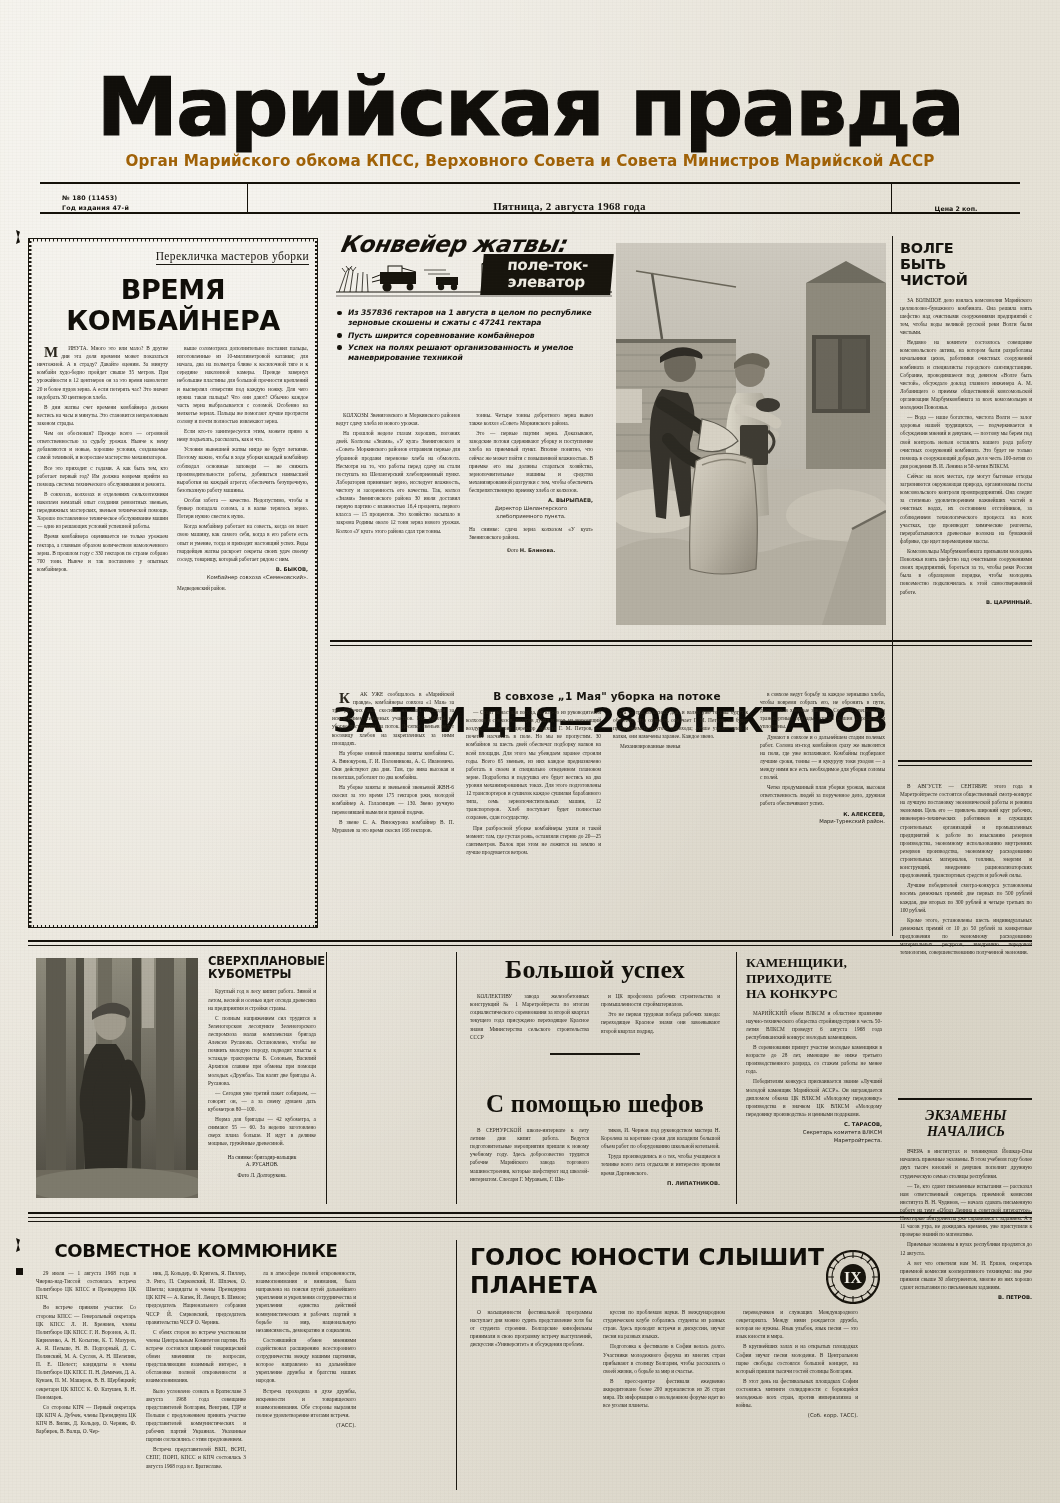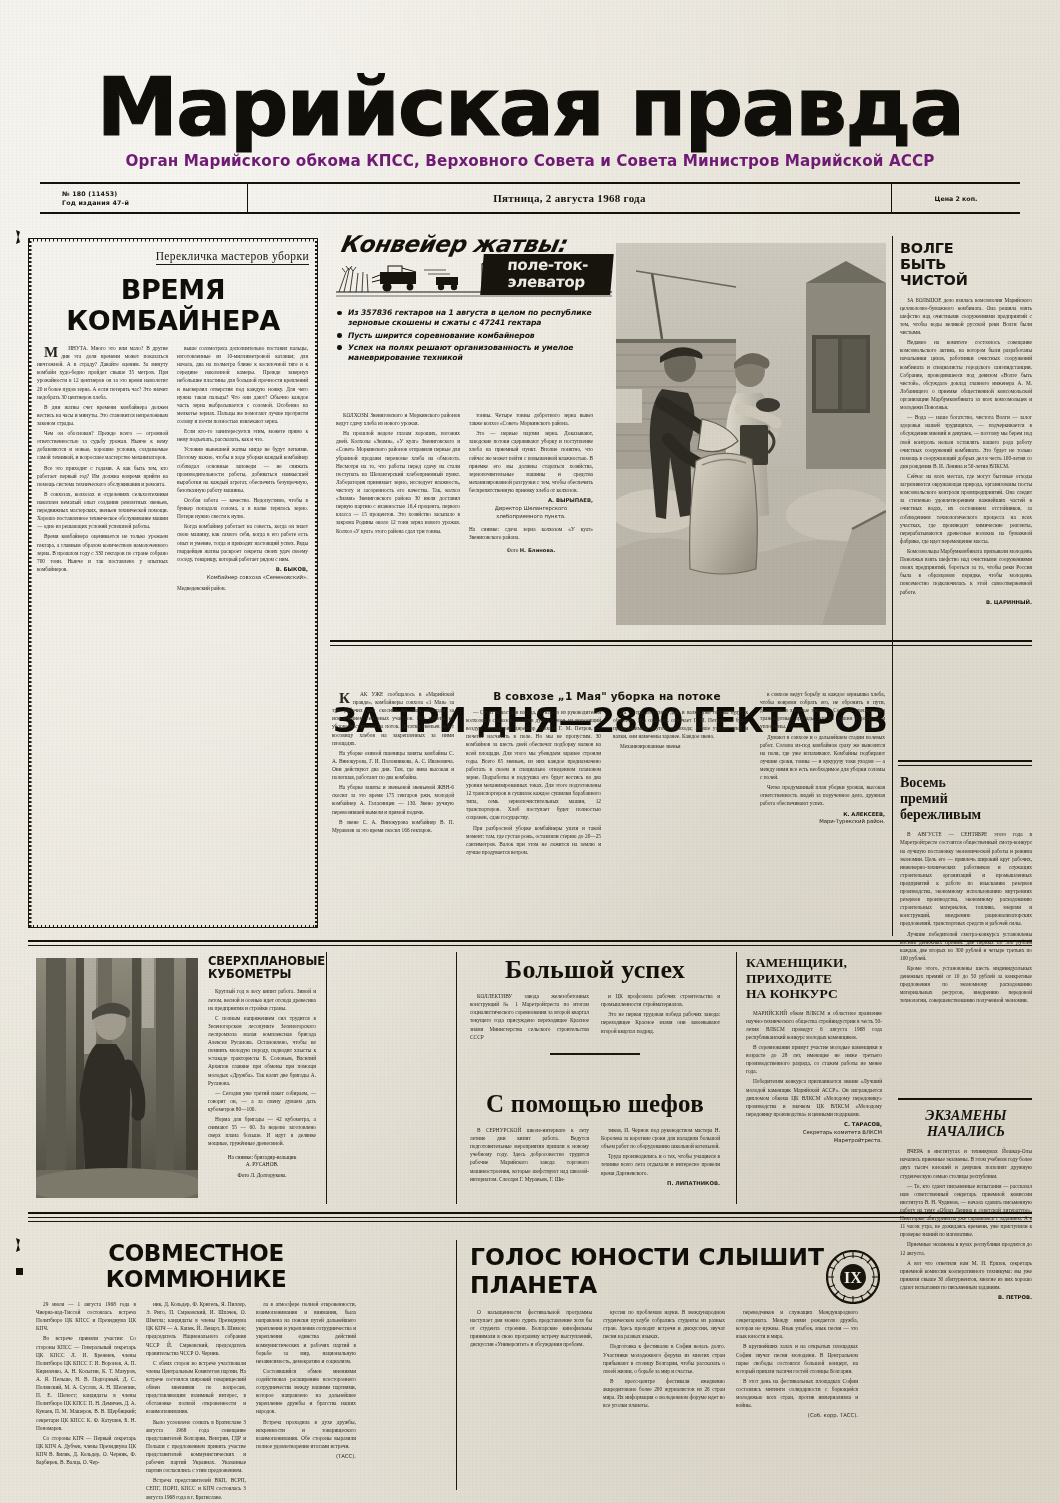--- a/index.html
+++ b/index.html
@@ -48,35 +48,35 @@
     letter-spacing:-1.5px;
     color:#100e0a;
     -webkit-text-stroke:1.2px #100e0a;
     transform:scaleX(1.02);
   }
   .subtitle{
     position:absolute;left:0;right:0;top:152px;
     text-align:center;
     font-family:"DejaVu Sans","Liberation Sans",sans-serif;
     font-weight:700;font-size:15.2px;letter-spacing:.1px;
-    color:#701a75;
+    color:#a16207;
   }
   .masthead-rule{
     position:absolute;left:40px;right:40px;top:182px;
     border-top:2px solid #141109;
   }
   .masthead-rule2{
     position:absolute;left:40px;right:40px;top:212px;
     border-top:2.5px solid #141109;
   }
   .issuebar{
     position:absolute;left:40px;right:40px;top:184px;height:28px;
     display:flex;align-items:center;
   }
-  .issuebar .cell{display:flex;flex-direction:column;justify-content:center;height:100%;}
+  .issuebar .cell{display:flex;flex-direction:column;justify-content:flex-end;height:100%;}
   .issuebar .left{width:185px;padding-left:22px;border-right:1.6px solid #141109;}
   .issuebar .mid{flex:1;text-align:center;border-right:1.6px solid #141109;}
   .issuebar .right{width:128px;text-align:center;}
   .issuebar .num,.issuebar .year{
     font-family:"DejaVu Sans","Liberation Sans",sans-serif;
     font-weight:700;font-size:6.3px;letter-spacing:.2px;line-height:1.5;
   }
   .issuebar .date{
     font-family:"Liberation Serif",serif;font-weight:700;font-size:11px;letter-spacing:.3px;
   }
@@ -482,25 +482,20 @@
       <p>— Вода — наше богатство, чистота Волги — залог здоровья нашей трудящихся, — подчеркивается в обсуждении мнений и девушек, — поэтому мы берем под свой контроль нельзя оставлять нашего рода работу очистных сооружений комбината. Это будет не только помощь в сооружающий добрых дел в честь 100-летия со дня рождения В. И. Ленина и 50-летия ВЛКСМ.</p>
       <p>Сейчас на всех местах, где могут бытовые отходы загрязняются окружающая природа, организованы посты комсомольского контроля промпредприятий. Она следит за степенью удовлетворением важнейших частей в очистных водах, их состоянием отстойников, за соблюдением технологического процесса на всех участках, где производят химические реагенты, перерабатываются древесные волокна на бумажной фабрике, где идет перемещение массы.</p>
       <p>Комсомольцы Марбумкомбината призывали молодежь Поволжья взять шефство над очистными сооружениями своих предприятий, бороться за то, чтобы реки Россия была в образцовом порядке, чтобы молодежь повсеместно подключилась к этой самоотверженной работе.</p>
     </div>
     <div class="sig">В. ЦАРИННЫЙ.</div>
   </div>
 
   <div class="rule-thick" style="left:898px;right:28px;top:760px;"></div>
   <div class="rule-h" style="left:898px;right:28px;top:765px;"></div>
   <div style="position:absolute;left:900px;top:775px;width:132px;">
-    <h2 class="hl-serif-sm" style="font-size:14px;">
-      <span>Восемь</span><br>
-      <span>премий</span><br>
-      <span>бережливым</span>
-    </h2>
     <div class="body-txt" style="margin-top:7px;">
       <p>В АВГУСТЕ — СЕНТЯБРЕ этого года в Маретройтресте состоится общественный смотр-конкурс на лучшую постановку экономической работы и режима экономии. Цель его — привлечь широкий круг рабочих, инженерно-технических работников и служащих строительных организаций и промышленных предприятий к работе по изысканию резервов производства, экономному использованию внутренних резервов производства, экономному расходованию строительных материалов, топлива, энергии и конструкций, внедрению рационализаторских предложений, транспортных средств и рабочей силы.</p>
       <p>Лучшие победителей смотра-конкурса установлены восемь денежных премий: две первых по 500 рублей каждая, две вторых по 300 рублей и четыре третьих по 100 рублей.</p>
       <p>Кроме этого, установлены шесть индивидуальных денежных премий от 10 до 50 рублей за конкретные предложения по экономному расходованию материальных ресурсов, внедрению передовой технологии, совершенствованию полученной экономии.</p>
     </div>
   </div>
 
   <div class="rule-thick" style="left:898px;right:28px;top:1098px;"></div>
   <div style="position:absolute;left:900px;top:1108px;width:132px;">
     <h2 class="hl-ital">
@@ -625,21 +620,21 @@
       <div class="role">Секретарь комитета ВЛКСМ</div>
       <div class="role">Маретройтреста.</div>
     </div>
   </div>
 
   <div class="rule-thick" style="left:28px;right:28px;top:1212px;"></div>
   <div class="rule-h" style="left:28px;right:28px;top:1217px;"></div>
   <div class="rule-h" style="left:28px;right:28px;top:1221px;"></div>
 
   <div style="position:absolute;left:36px;top:1240px;width:320px;">
-    <h2 class="hl-xl" style="font-size:23px;text-align:center;">СОВМЕСТНОЕ КОММЮНИКЕ</h2>
+    <h2 class="hl-xl" style="font-size:18px;text-align:center;">СОВМЕСТНОЕ КОММЮНИКЕ</h2>
     <div style="display:flex;gap:10px;margin-top:8px;">
       <div class="body-txt" style="width:100px;">
         <p>29 июля — 1 августа 1968 года в Чиерна-над-Тиссой состоялась встреча Политбюро ЦК КПСС и Президиума ЦК КПЧ.</p>
         <p>Во встрече приняли участие: Со стороны КПСС — Генеральный секретарь ЦК КПСС Л. И. Брежнев, члены Политбюро ЦК КПСС Г. И. Воронов, А. П. Кириленко, А. Н. Косыгин, К. Т. Мазуров, А. Я. Пельше, Н. В. Подгорный, Д. С. Полянский, М. А. Суслов, А. Н. Шелепин, П. Е. Шелест; кандидаты в члены Политбюро ЦК КПСС П. Н. Демичев, Д. А. Кунаев, П. М. Машеров, В. В. Щербицкий; секретари ЦК КПСС К. Ф. Катушев, Б. Н. Пономарев.</p>
         <p>Со стороны КПЧ — Первый секретарь ЦК КПЧ А. Дубчек, члены Президиума ЦК КПЧ В. Биляк, Д. Кольдер, О. Черник, Ф. Барбирек, В. Валца, О. Чер-</p>
       </div>
       <div class="body-txt" style="width:100px;">
         <p>ник, Д. Кольдер, Ф. Кригель, Я. Пиллер, Э. Риго, П. Смрковский, И. Шпачек, О. Шветла; кандидаты в члены Президиума ЦК КПЧ — А. Капек, Й. Ленарт, Б. Шимон; председатель Национального собрания ЧССР Й. Смрковский, председатель правительства ЧССР О. Черник.</p>
         <p>С обеих сторон во встрече участвовали члены Центральным Комитетом партии. На встрече состоялся широкий товарищеский обмен мнениями по вопросам, представляющим взаимный интерес, в обстановке полной откровенности и взаимопонимания.</p>
         <p>Было условлено созвать в Братиславе 3 августа 1968 года совещание представителей Болгарии, Венгрии, ГДР и Польши с предложением принять участие представителей коммунистических и рабочих партий Украинах. Указанные партии согласились с этим предложением.</p>

